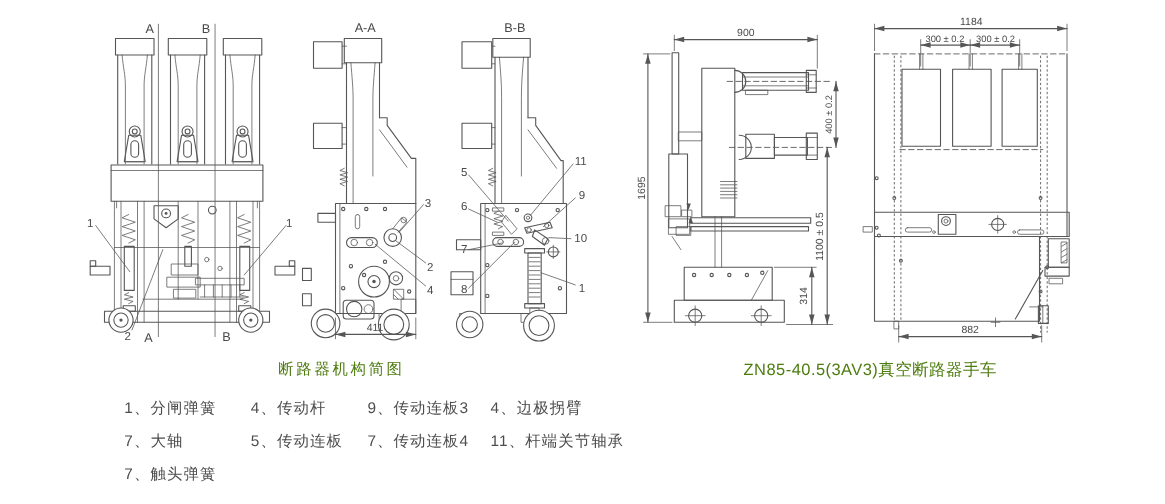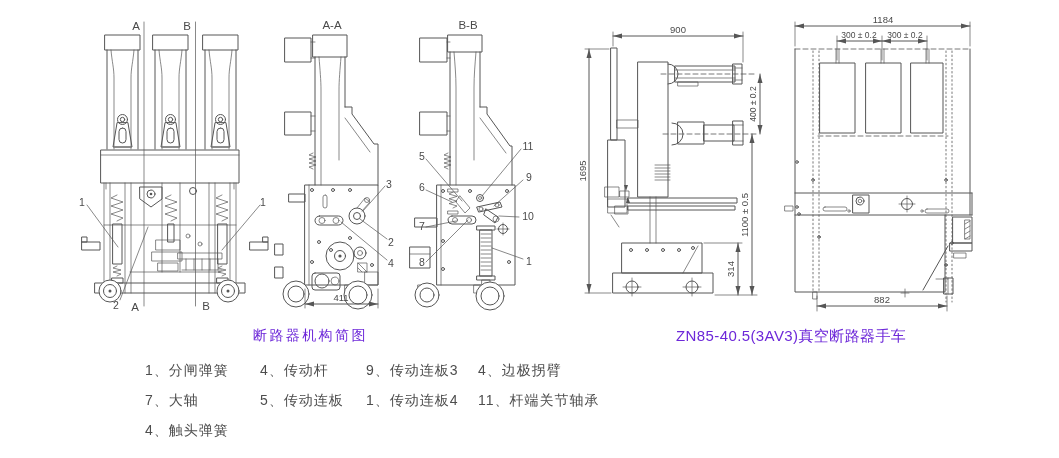--- a/index.html
+++ b/index.html
@@ -9,26 +9,26 @@
   svg{overflow:visible;}
   .draw path,.draw rect,.draw circle,.draw line,.draw ellipse,.draw polygon{
       stroke:#565656;fill:none;stroke-width:1;stroke-linejoin:round;stroke-linecap:round;}
   .draw .thin{stroke-width:.7;}
   .draw .wfill{fill:#ffffff;}
   .draw .dot{fill:#565656;stroke:none;}
   .draw .dash{stroke-dasharray:5 3;stroke-width:.8;}
   .draw .dotl{stroke-dasharray:1.5 2.6;stroke-width:.8;}
   svg text{font-family:"Liberation Sans",sans-serif;fill:#4a4a4a;stroke:none;}
   .t8{font-size:8.5px;} .t9{font-size:9.5px;} .t10{font-size:10.5px;} .t11{font-size:11.5px;}
-  .cap{position:absolute;top:327px;font-size:14px;color:#6d28d9;white-space:nowrap;}
+  .cap{position:absolute;top:327px;font-size:14px;color:#4d7c0f;white-space:nowrap;}
   #cap-left{left:253px;letter-spacing:2.4px;}
   #cap-right{left:676px;font-size:15px;letter-spacing:.4px;}
   #legend{position:absolute;left:113px;top:362px;display:grid;
           grid-template-columns:115px 106px 112px auto;row-gap:12px;
-          font-size:14px;color:#4d4d4d;letter-spacing:1px;white-space:nowrap;margin-left:32px;}
+          font-size:14px;color:#4d4d4d;letter-spacing:1px;white-space:nowrap;}
 </style>
 </head>
 <body>
 
 <div id="page">
 
   <svg width="0" height="0" style="position:absolute">
     <defs>
       <marker id="arr" viewBox="0 0 10 6" markerWidth="10" markerHeight="6" refX="9.5" refY="3" orient="auto-start-reverse" markerUnits="userSpaceOnUse">
         <path d="M0.5,0.5 L9.5,3 L0.5,5.5 Z" fill="#565656"></path>
@@ -449,18 +449,18 @@
   <div class="cap" id="cap-left">断路器机构简图</div>
   <div class="cap" id="cap-right">ZN85-40.5(3AV3)真空断路器手车</div>
 
   <div id="legend">
     <div>1、分闸弹簧</div>
     <div>4、传动杆</div>
     <div>9、传动连板3</div>
     <div>4、边极拐臂</div>
     <div>7、大轴</div>
     <div>5、传动连板</div>
-    <div>1、传动连板4</div>
+    <div>7、传动连板4</div>
     <div>11、杆端关节轴承</div>
-    <div>4、触头弹簧</div>
+    <div>7、触头弹簧</div>
   </div>
 
 </div>
 
 </body></html>

